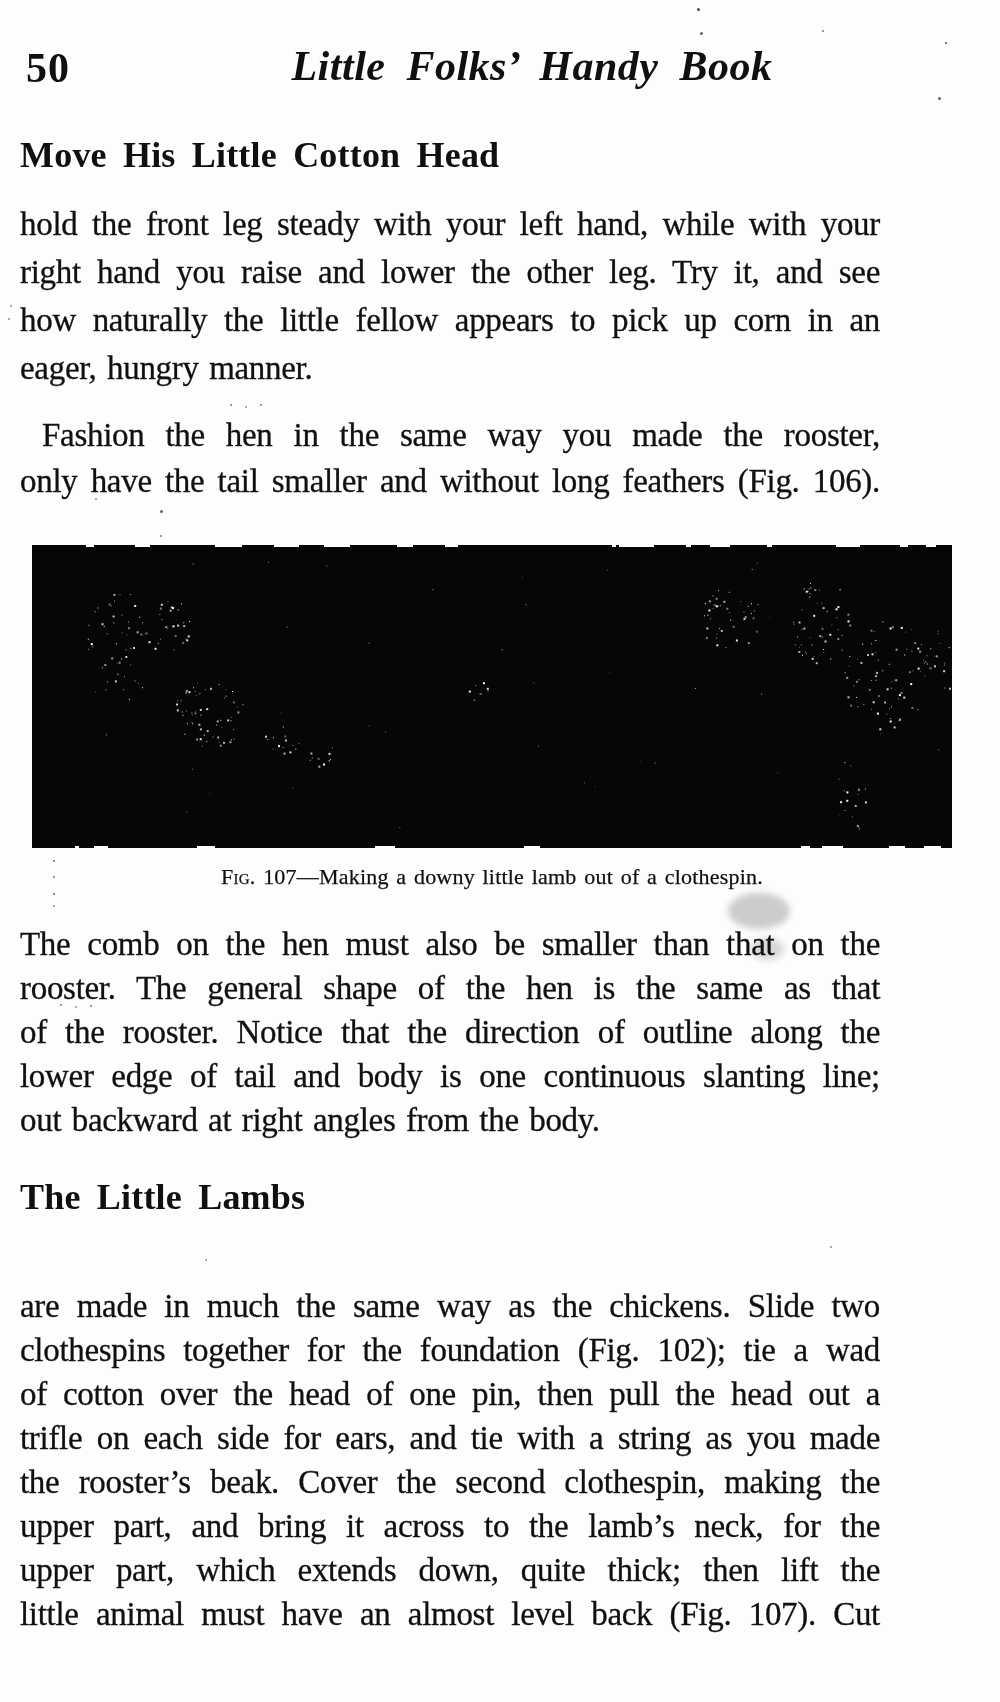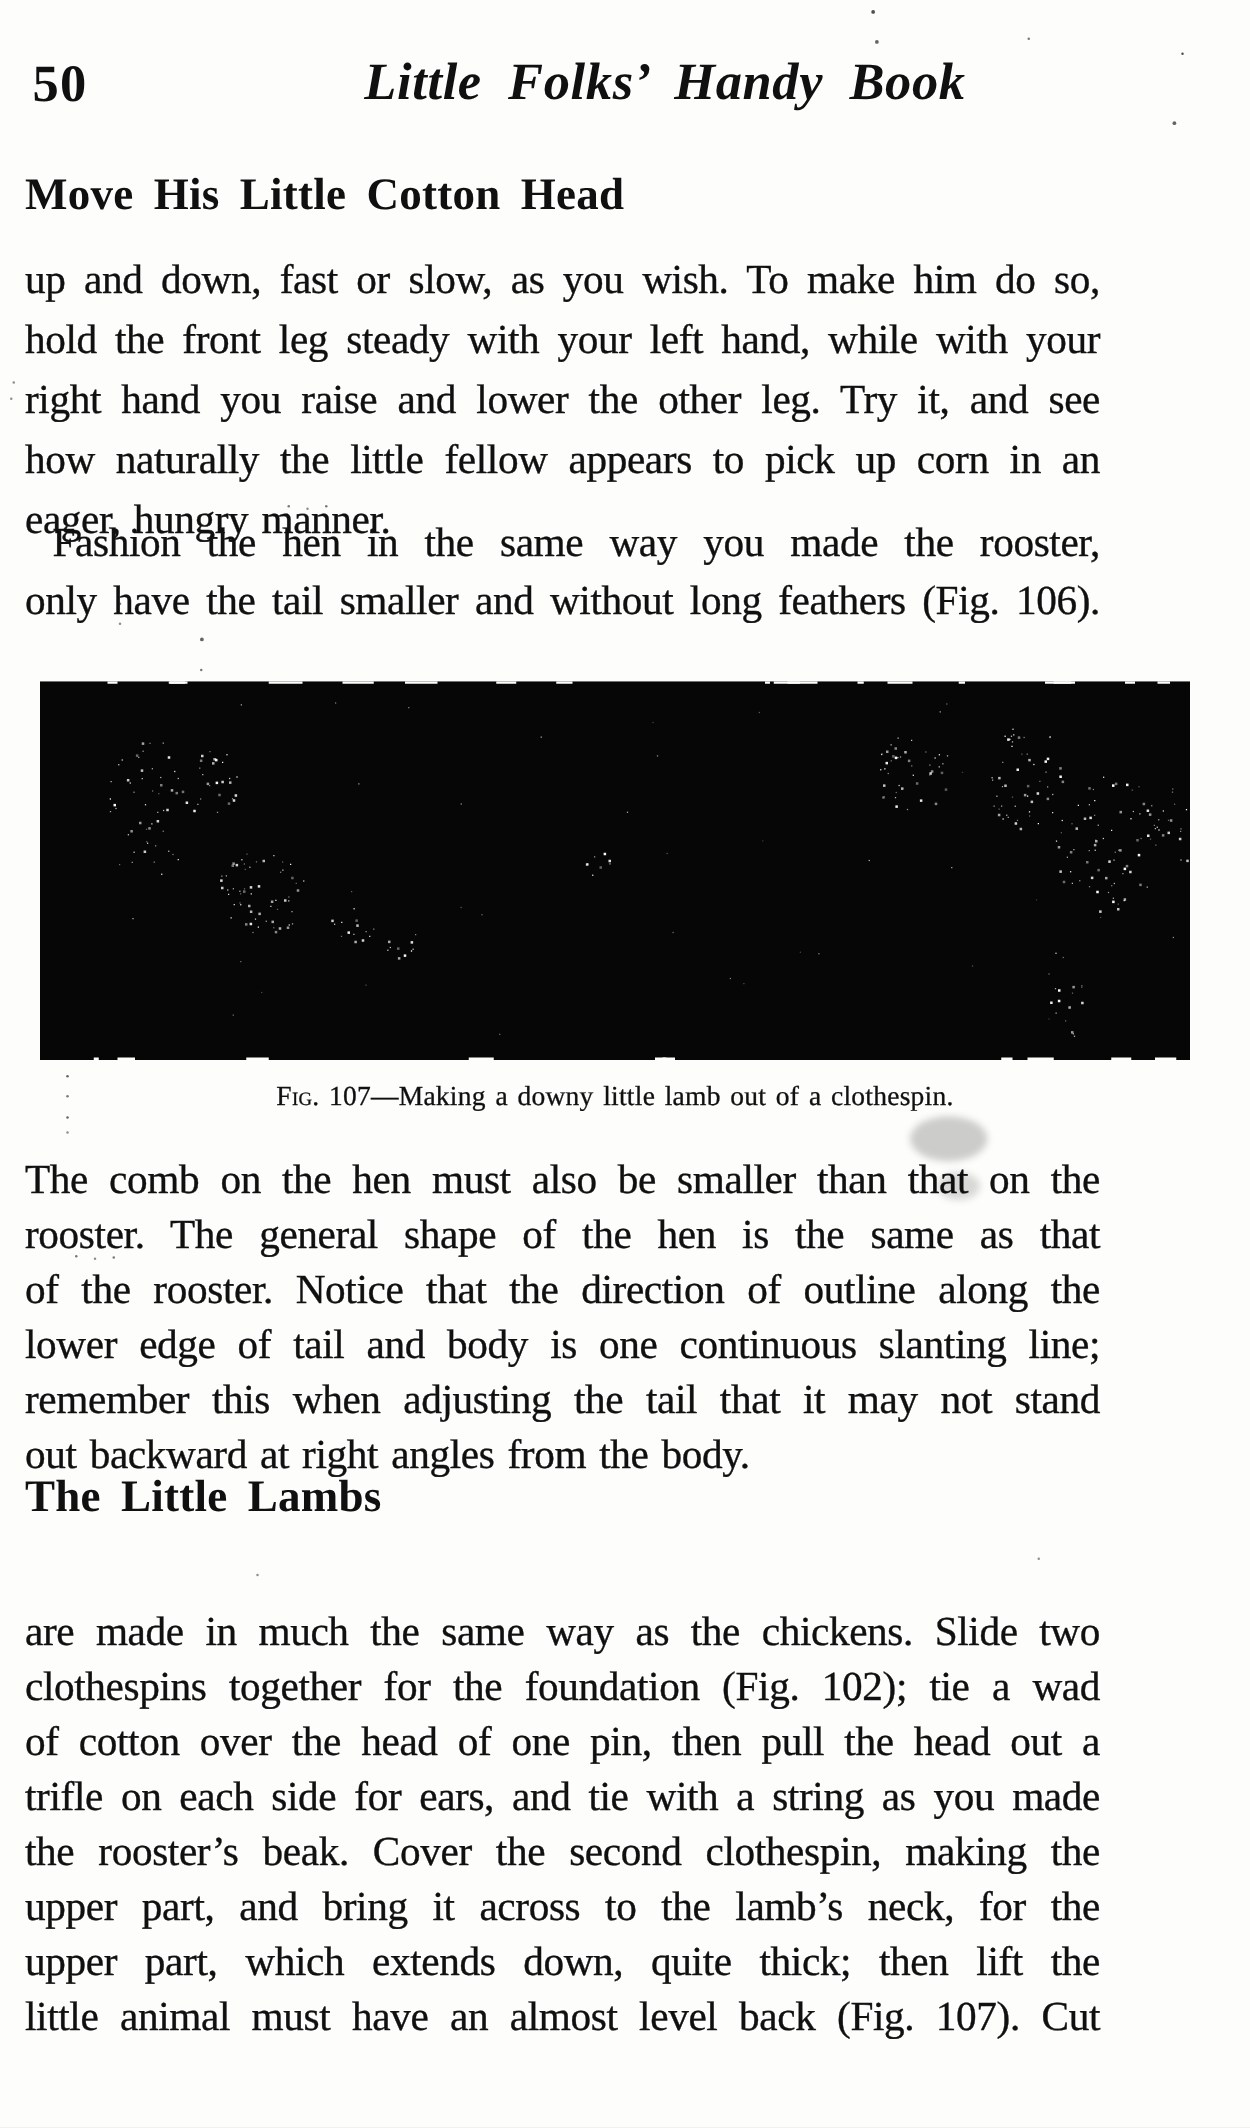--- a/index.html
+++ b/index.html
@@ -54,21 +54,20 @@
 
 <div class="page">
 
   <div class="pgnum">50</div>
 
   <div class="btitle">Little Folks’ Handy Book</div>
 
   <div class="h h1">Move His Little Cotton Head</div>
 
   <div class="p last-left" style="top:200px;--lh:48px">
-      <div class="tline">up and down, fast or slow, as you wish.  To make him do so,</div>
       <div class="tline">hold the front leg steady with your left hand, while with your</div>
       <div class="tline">right hand you raise and lower the other leg.  Try it, and see</div>
       <div class="tline">how naturally the little fellow appears to pick up corn in an</div>
       <div class="tline">eager, hungry manner.</div>
     </div>
 
   <div class="p indent-first" style="top:412px;--lh:46px">
       <div class="tline">Fashion the hen in the same way you made the rooster,</div>
       <div class="tline">only have the tail smaller and without long feathers (Fig. 106).</div>
     </div>
@@ -532,21 +531,20 @@
 
   <div class="caption">
     <span class="figlabel">Fig. 107</span><span>—Making a downy little lamb out of a clothespin.</span>
   </div>
 
   <div class="p last-left" style="top:922px;--lh:44px">
       <div class="tline">The comb on the hen must also be smaller than that on the</div>
       <div class="tline">rooster.  The general shape of the hen is the same as that</div>
       <div class="tline">of the rooster.  Notice that the direction of outline along the</div>
       <div class="tline">lower edge of tail and body is one continuous slanting line;</div>
-      <div class="tline">remember this when adjusting the tail that it may not stand</div>
       <div class="tline">out backward at right angles from the body.</div>
     </div>
 
   <div class="h h2">The Little Lambs</div>
 
   <div class="p" style="top:1284px;--lh:44px">
       <div class="tline">are made in much the same way as the chickens.  Slide two</div>
       <div class="tline">clothespins together for the foundation (Fig. 102);  tie a wad</div>
       <div class="tline">of cotton over the head of one pin, then pull the head out a</div>
       <div class="tline">trifle on each side for ears, and tie with a string as you made</div>

